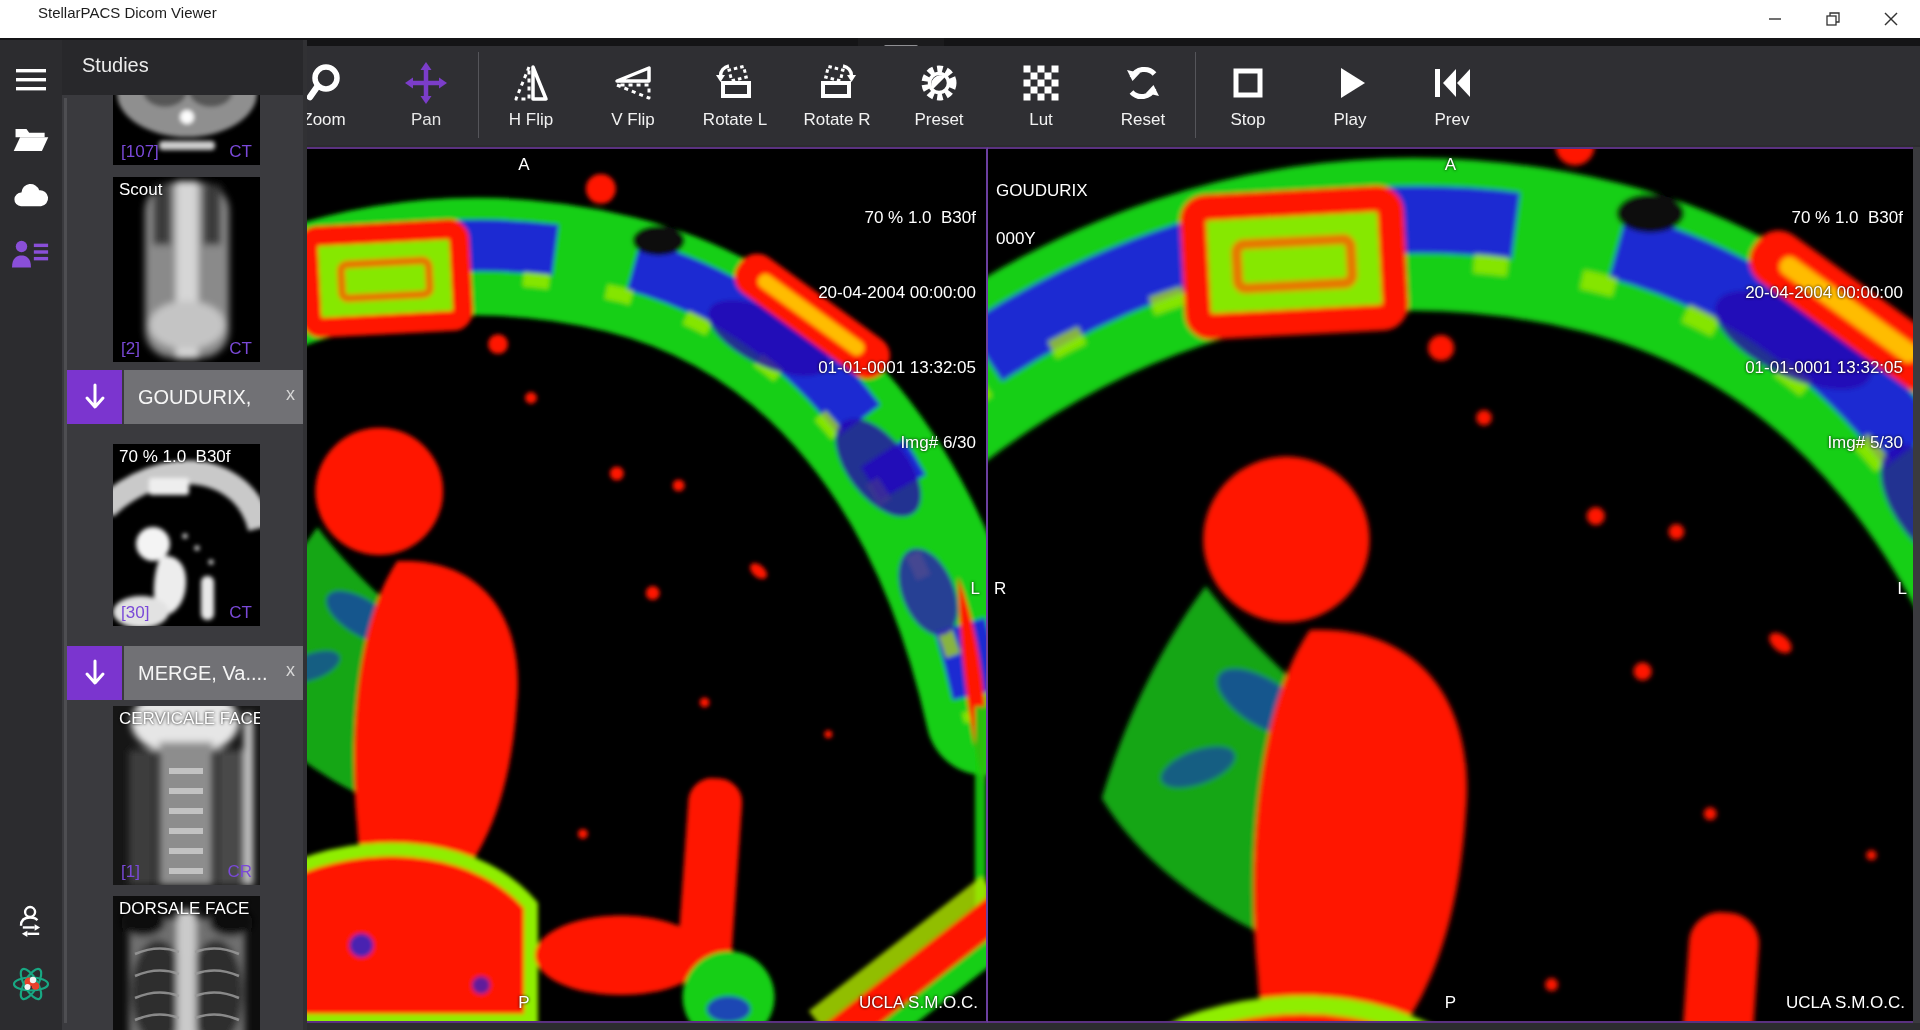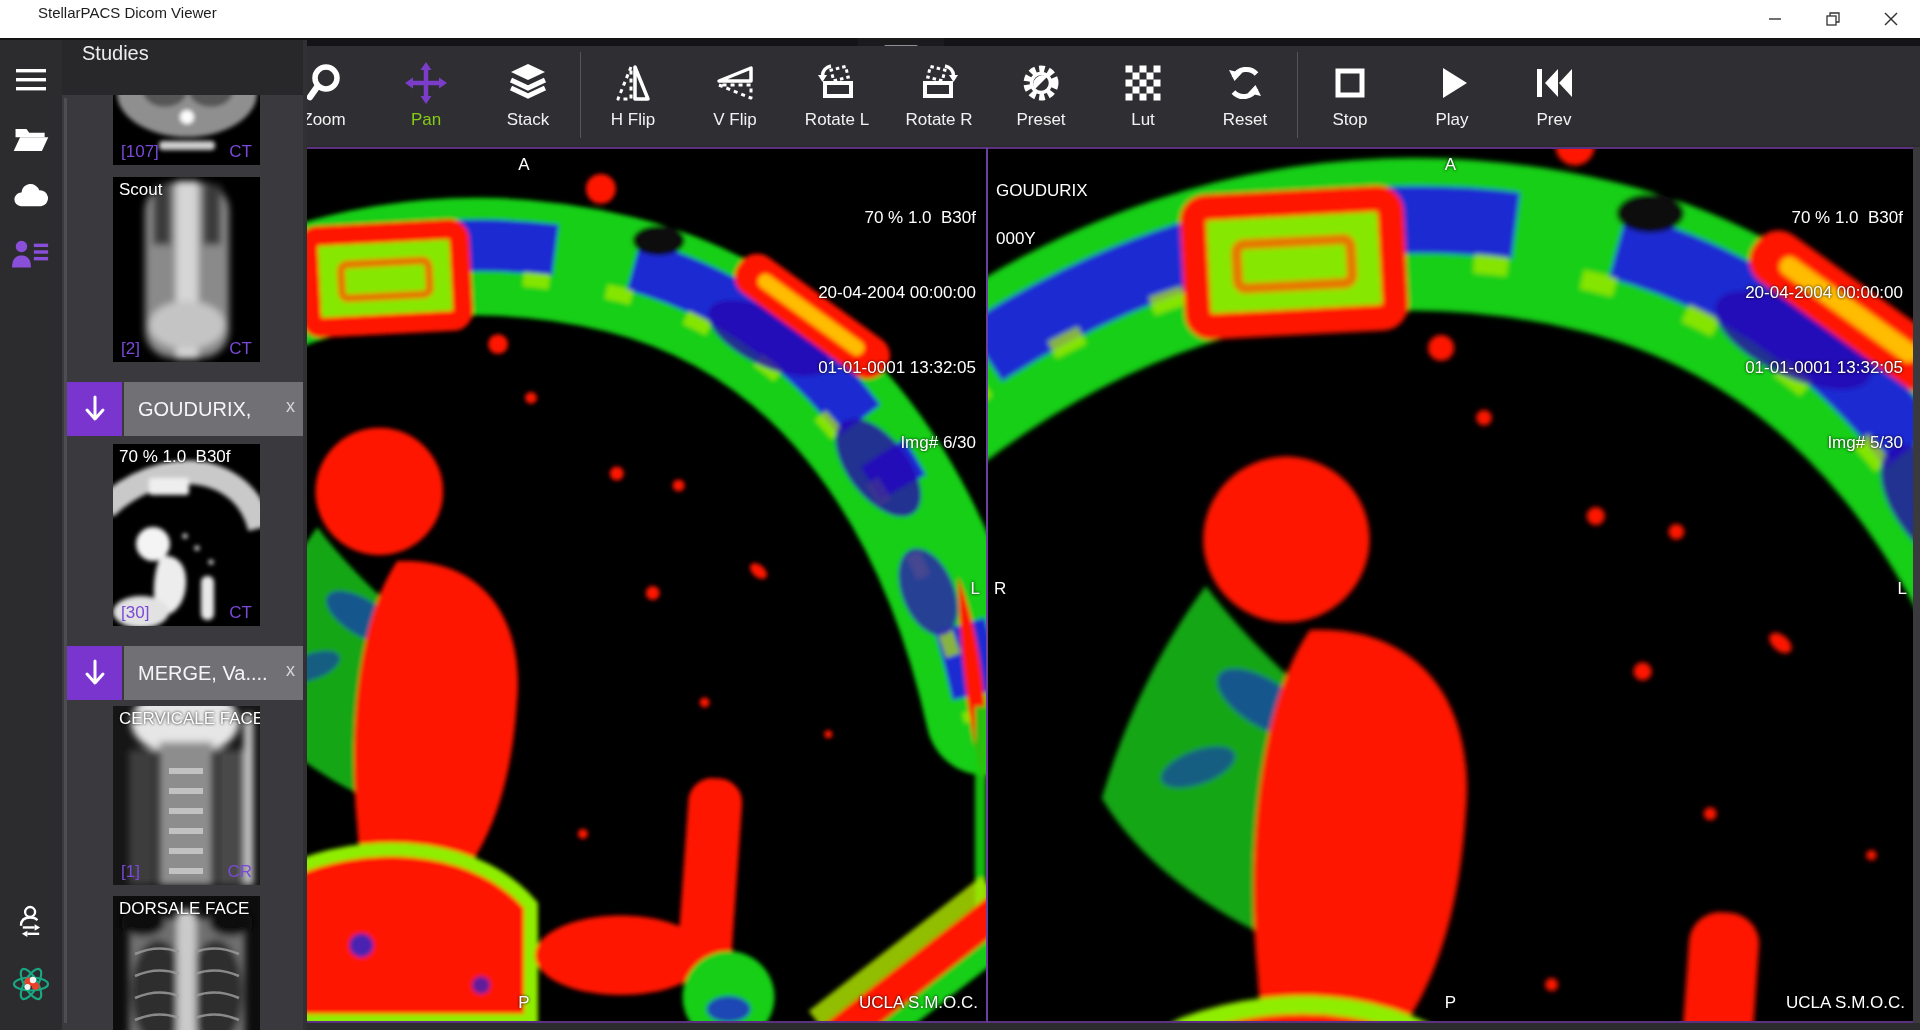--- a/index.html
+++ b/index.html
@@ -22,21 +22,21 @@
   .rail-btn { position:absolute; left:9px; width:44px; height:44px; display:flex; align-items:center; justify-content:center; }
 
   
   .toolbar { position:absolute; left:62px; top:46px; width:1858px; height:99px; background:#2f2f33;
              display:flex; align-items:flex-start; padding-left:211px; z-index:2; }
   .tb-btn { width:102px; height:96px; display:flex; flex-direction:column; align-items:center;
             padding-top:14px; color:#ffffff; }
   .tb-btn .ic { width:46px; height:46px; display:flex; align-items:center; justify-content:center; }
   .tb-btn .tb-label { margin-top:4px; font-size:17px; color:#f2f2f2; }
   .tb-btn.active { color:#7b3dc9; }
-  .tb-btn.active .tb-label { color:#84cc16; }
+  .tb-btn.active .tb-label { color:#e5e5e5; }
   .tb-sep { width:3px; height:86px; margin-top:6px; display:flex; justify-content:center; }
   .tb-sep i { display:block; width:1px; height:100%; background:#55555a; }
 
   
   .vp-area { position:absolute; left:62px; top:147px; width:1851px; height:876px; background:#000; z-index:1; }
   .vp { position:absolute; top:0; height:876px; background:#000; overflow:hidden;
         border-top:2px solid #5a3180; border-bottom:2px solid #5a3180; }
   .vp1 { left:0; width:926px; border-right:2px solid #6b3fa0; }
   .vp2 { left:926px; width:925px; }
   .vp svg.scene { position:absolute; left:0; top:0; width:100%; height:100%; }
@@ -49,21 +49,21 @@
   .ov.mk-left { left:6px; top:430px; }
   .ov.br { right:8px; bottom:8px; }
   .ov.pt-name { left:8px; top:32px; }
   .ov.pt-age { left:8px; top:80px; }
   .right-strip { position:absolute; left:1913px; top:147px; width:7px; height:876px; background:#3a3a3e; z-index:2; }
 
   
   .panel { position:absolute; left:62px; top:40px; width:245px; height:990px; background:#3a3a3e;
            z-index:5; border-right:4px solid #313134; }
   .panel-header { position:absolute; left:0; top:0; width:100%; height:55px; background:#28282b; z-index:3; }
-  .panel-header .ph-title { position:absolute; left:20px; top:2px; font-size:20px; color:#ececec; }
+  .panel-header .ph-title { position:absolute; left:20px; top:14px; font-size:20px; color:#ececec; }
   .panel-scrollbar { position:absolute; left:2px; top:58px; width:3px; height:925px; background:#59595e; opacity:.65; z-index:4; }
   .panel-content { position:absolute; left:0; top:55px; width:100%; height:935px; overflow:hidden; }
 
   .card { position:absolute; left:51px; width:147px; background:#000; overflow:hidden; }
   .card svg.thumb { position:absolute; left:0; top:0; width:100%; height:100%; }
   .card .c-label { position:absolute; left:6px; top:3px; font-size:17px; color:#fff;
                    text-shadow:0 0 3px #000; white-space:pre; z-index:2; }
   .card .c-count { position:absolute; left:8px; bottom:3px; font-size:17px; color:#7a49d8; z-index:2; }
   .card .c-mod  { position:absolute; right:8px; bottom:3px; font-size:17px; color:#7a49d8; z-index:2; }
 
@@ -242,30 +242,20 @@
             <line x1="8" y1="22" x2="36" y2="22" stroke-width="4.5"></line>
           <path d="M22 1 L27.5 9 L16.5 9 Z" stroke="none"></path>
             <path d="M22 43 L27.5 35 L16.5 35 Z" stroke="none"></path>
           <path d="M1 22 L9 16.5 L9 27.5 Z" stroke="none"></path>
             <path d="M43 22 L35 16.5 L35 27.5 Z" stroke="none"></path>
         </svg>
       </span>
         <span class="tb-label">Pan</span>
     </div>
 
-    <div class="tb-btn">
-      <span class="ic">
-        <svg width="44" height="44" viewBox="0 0 44 44">
-            <path d="M22 3 L39 11 L22 19 L5 11 Z" fill="currentColor"></path>
-            <path d="M5 19 L22 27 L39 19" fill="none" stroke="currentColor" stroke-width="5"></path>
-            <path d="M5 27 L22 35 L39 27" fill="none" stroke="currentColor" stroke-width="5"></path>
-          </svg>
-      </span>
-        <span class="tb-label">Stack</span>
-    </div>
 
     <div class="tb-sep">
         <i></i>
       </div>
 
     <div class="tb-btn">
       <span class="ic">
         <svg width="44" height="44" viewBox="0 0 44 44">
             <path d="M24 6 L37 38 L24 38 Z" fill="none" stroke="currentColor" stroke-width="3.5" stroke-linejoin="round"></path>
             <path d="M20 6 L7 38 L20 38 Z" fill="none" stroke="currentColor" stroke-width="3" stroke-dasharray="4 4" stroke-linejoin="round"></path>
@@ -467,21 +457,21 @@
             <rect x="90" y="8" width="18" height="60" fill="#3a3a3a"></rect>
             <rect x="63" y="4" width="22" height="178" fill="#d6d6d6"></rect>
             <ellipse cx="74" cy="148" rx="38" ry="24" fill="#c4c4c4"></ellipse>
           </g>
         </svg>
         <span class="c-label">Scout</span>
         <span class="c-count">[2]</span>
         <span class="c-mod">CT</span>
       </div>
 
-      <div class="study-hdr" style="top:287px;">
+      <div class="study-hdr" style="top:275px;">
         <div class="collapse">
           <svg width="30" height="32" viewBox="0 0 30 32">
             <path d="M15 4 V24 M7 17 L15 26 L23 17" fill="none" stroke="#fff" stroke-width="3" stroke-linecap="round" stroke-linejoin="round"></path>
           </svg>
         </div>
         <div class="bar">
           <span class="s-title">GOUDURIX,</span>
           <span class="s-close">x</span>
         </div>
       </div>

